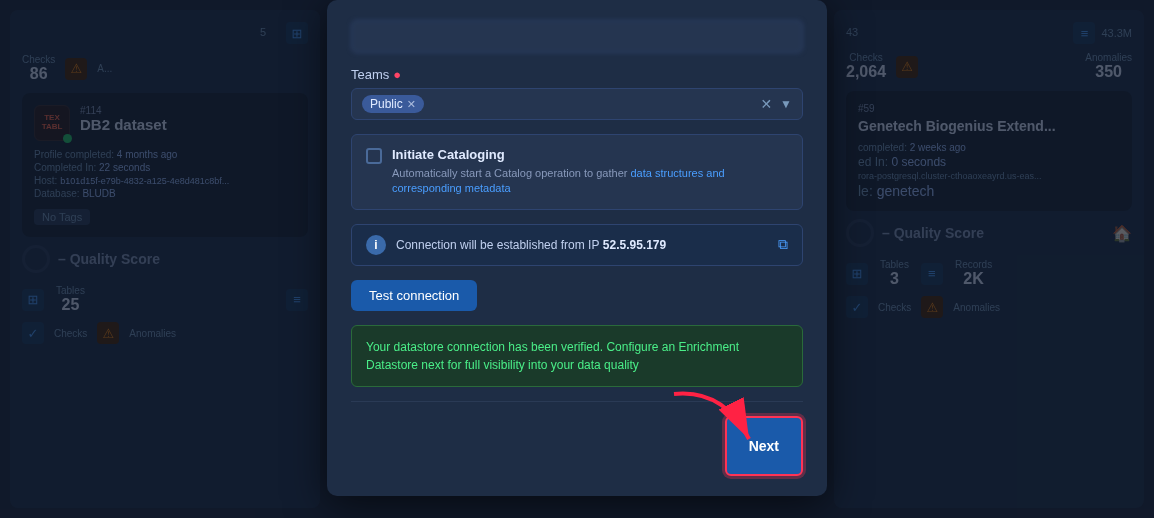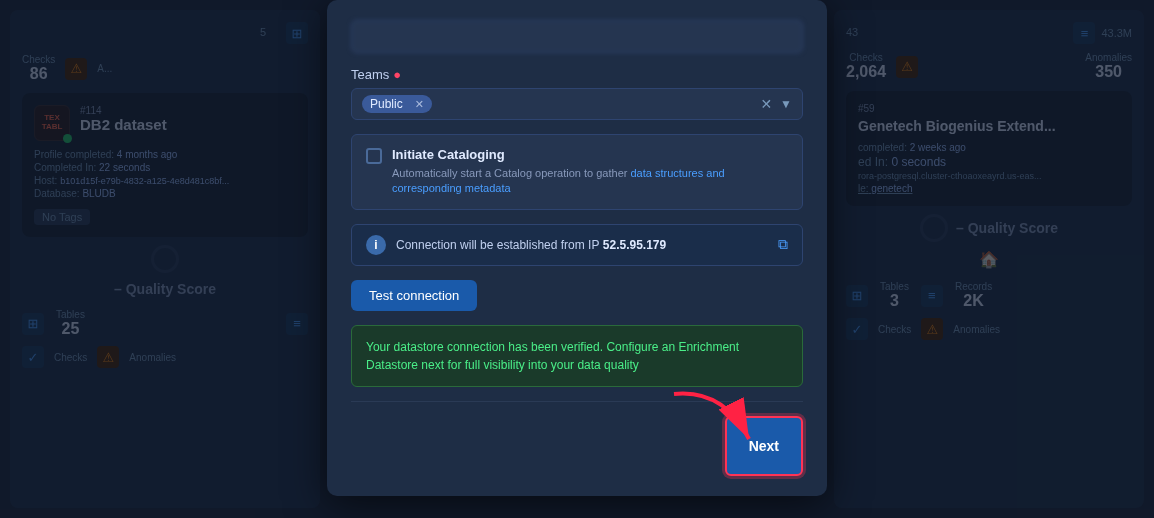--- a/index.html
+++ b/index.html
@@ -42,21 +42,20 @@
     }
 
     .icon-blue { background: #1a3a5c; color: #4a9eff; }
     .icon-warn { background: #4a2200; color: #ff8800; }
 
     .quality-section {
       display: flex;
       align-items: center;
       gap: 8px;
       padding: 8px 0 4px;
-      flex-direction: column;
     }
 
     .quality-circle {
       width: 28px;
       height: 28px;
       border-radius: 50%;
       border: 3px solid #2a3a55;
       background: transparent;
     }
 
@@ -117,21 +116,21 @@
       padding: 6px 10px;
       display: flex;
       align-items: center;
       gap: 6px;
       margin-bottom: 14px;
     }
 
     .tag-pill {
       display: flex;
       align-items: center;
-      gap: 12px;
+      gap: 4px;
       background: #3a5a9a;
       border-radius: 14px;
       padding: 2px 8px;
       font-size: 12px;
       color: #e0eaff;
     }
 
     .tag-pill-x {
       cursor: pointer;
       color: #aabbdd;
@@ -424,21 +423,21 @@
     <div style="background:#162030; border-radius:8px; padding:12px;">
       <div style="font-size:10px;color:#8899bb; margin-bottom:4px;">#59</div>
       <div style="font-size:14px;font-weight:700;color:#e0eaff; margin-bottom:8px;">Genetech Biogenius Extend...</div>
       <div style="font-size:10px;color:#7899bb;margin-bottom:2px;">
         <span>completed:</span> <span style="color:#a0c0ff;">2 weeks ago</span>
       </div>
       <div style="font-size:12px;color:#7899bb;margin-bottom:2px;">
         <span>ed In:</span> <span style="color:#a0c0ff;">0 seconds</span>
       </div>
       <div style="font-size:9px;color:#7899bb;margin-bottom:2px; overflow:hidden; text-overflow:ellipsis; white-space:nowrap;">rora-postgresql.cluster-cthoaoxeayrd.us-eas...</div>
-      <div style="font-size:10px;color:#7899bb;text-decoration:underline;">
+      <div style="font-size:14px;color:#7899bb;">
         <span>le:</span> <span style="color:#a0c0ff;">genetech</span>
       </div>
     </div>
 
     <div class="quality-section" style="justify-content:space-between;">
       <div style="display:flex;align-items:center;gap:8px;">
         <div class="quality-circle"></div>
         <div style="font-size:14px;font-weight:600;color:#8899bb;">– Quality Score</div>
       </div>
       <div style="color:#4a9eff;font-size:16px;">🏠</div>

